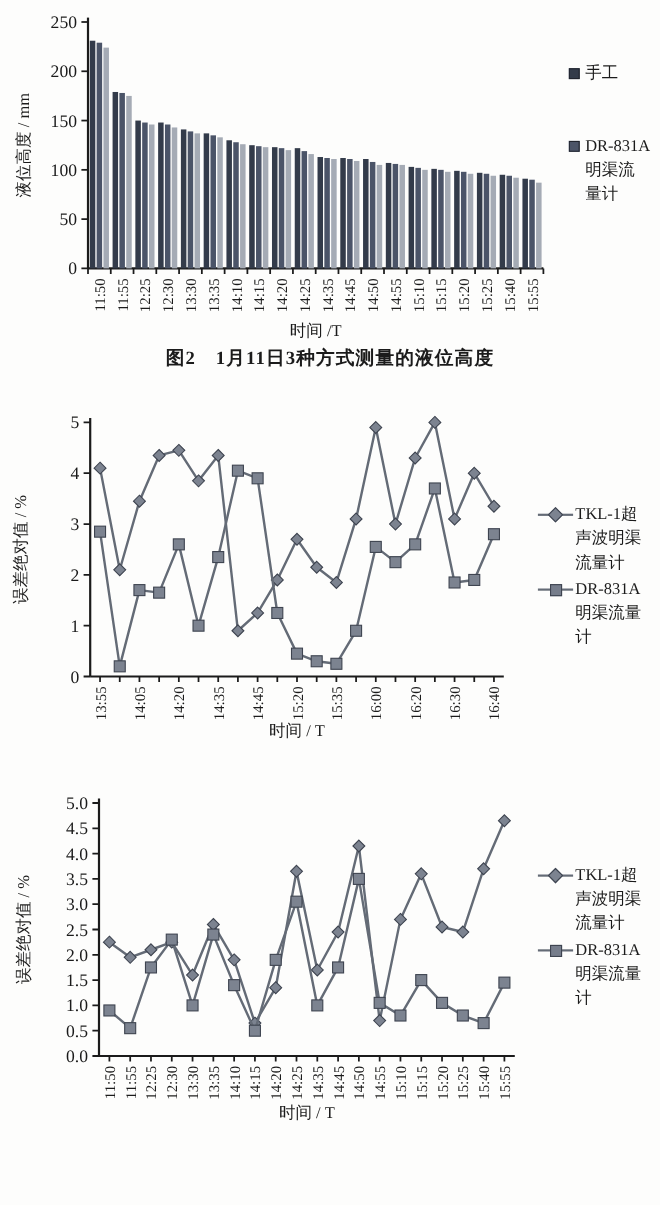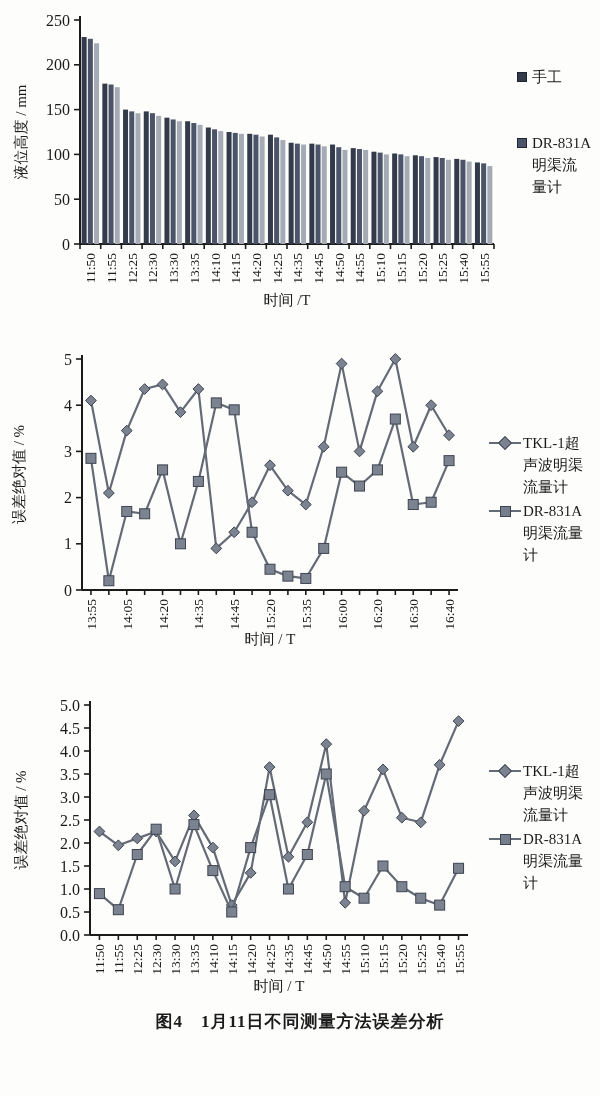--- a/index.html
+++ b/index.html
@@ -19,21 +19,21 @@
   .lg-label{white-space:pre-line;}
   .sw{width:10px;height:10px;margin:6px 5px 0 0;flex:0 0 auto;
       box-shadow:inset 0 0 0 1px #20242e;}
   .lnmark{position:relative;width:32px;height:22px;margin-right:2px;flex:0 0 auto;}
   .lnmark::before{content:"";position:absolute;left:0;right:0;top:10px;height:2px;
       background:#646b76;}
   .ln-diamond::after{content:"";position:absolute;left:11px;top:6px;width:8px;height:8px;
       background:#7c8390;border:1px solid #3e4450;transform:rotate(45deg);}
   .ln-square::after{content:"";position:absolute;left:11px;top:6px;width:9px;height:9px;
       background:#767d8b;border:1px solid #3e4450;}
-  .legend-fig2{left:517px;top:66px;font-size:16px;}
+  .legend-fig2{left:517px;top:56px;font-size:16px;}
   .legend-fig2 .li-2{margin-top:44px;}
   .legend-fig3{left:489px;top:96px;}
   .legend-fig3 .li-2{margin-top:2px;}
   .legend-fig4{left:489px;top:78px;}
   .legend-fig4 .li-2{margin-top:2px;}
 </style>
 </head>
 <body>
 
 <div class="page">
@@ -163,20 +163,21 @@
         <span class="sw" style="background-color: rgb(51, 59, 74);"></span>
         <span class="lg-label">手工</span>
       </div>
       <div class="legend-item li-2">
         <span class="sw" style="background-color: rgb(75, 84, 104);"></span>
         <span class="lg-label">DR-831A
 明渠流
 量计</span>
       </div>
     </div>
+    <figcaption class="caption">图2　1月11日3种方式测量的液位高度</figcaption>
   </figure>
 
   <figure class="fig3">
     <svg width="600" height="322" viewBox="0 0 600 322">
         <line x1="82" y1="19" x2="82" y2="254" stroke="#1b1b1b" stroke-width="2"></line>
         <line x1="82" y1="254" x2="458" y2="254" stroke="#1b1b1b" stroke-width="2"></line>
         <line x1="76" y1="254" x2="82" y2="254" stroke="#1b1b1b" stroke-width="1.6"></line>
         <text x="72" y="259.5" text-anchor="end" font-size="16px">0</text>
         <line x1="76" y1="207.8" x2="82" y2="207.8" stroke="#1b1b1b" stroke-width="1.6"></line>
         <text x="72" y="213.3" text-anchor="end" font-size="16px">1</text>
@@ -401,16 +402,15 @@
 声波明渠
 流量计</span>
       </div>
       <div class="legend-item li-2">
         <span class="lnmark ln-square"></span>
         <span class="lg-label">DR-831A
 明渠流量
 计</span>
       </div>
     </div>
-    <figcaption class="caption">图4　1月11日不同测量方法误差分析</figcaption>
   </figure>
 
 </div>
 
 </body></html>

